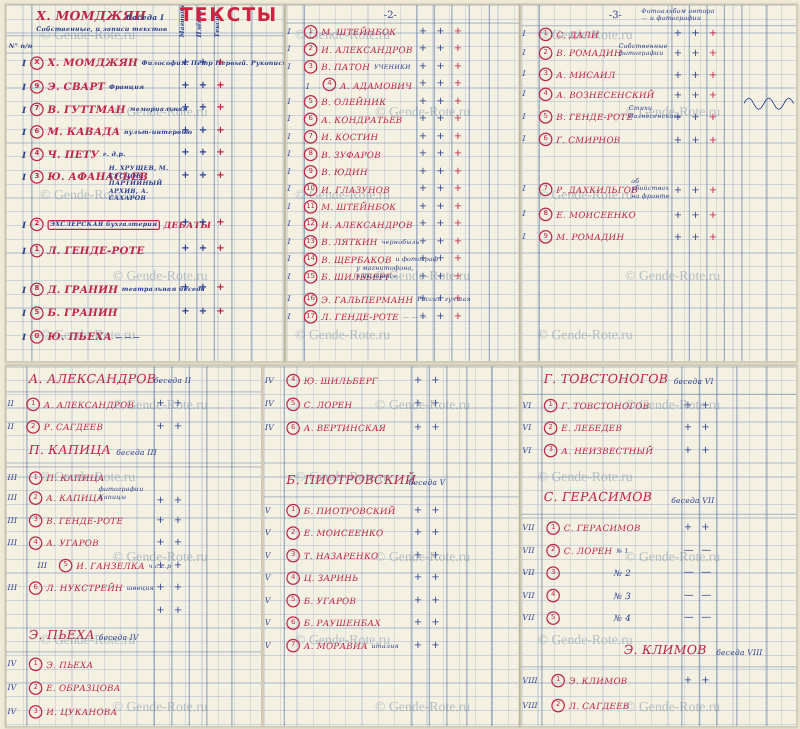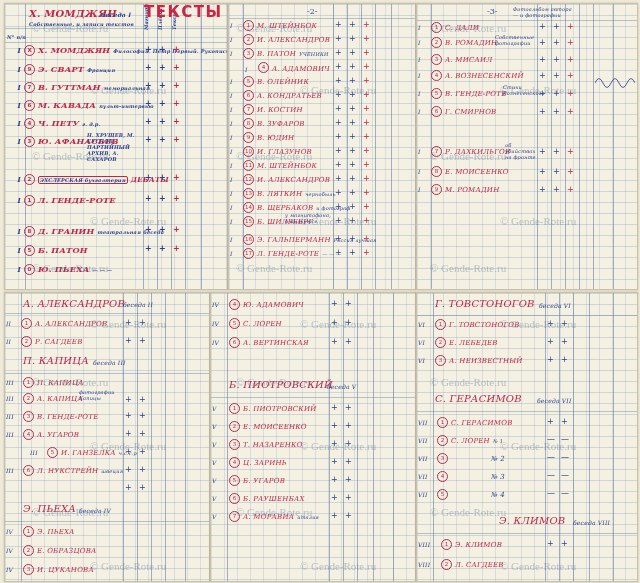--- a/index.html
+++ b/index.html
@@ -158,21 +158,21 @@
   </div>
   <div class="row" style="left:2px;top:222px;">
     <span class="hw blue rownum">I</span>
     <span class="circ">8</span>
     <span class="hw red m">Д. ГРАНИН</span>
     <span class="hw blue tiny">театральная беседа</span>
   </div>
   <div class="row" style="left:2px;top:241px;">
     <span class="hw blue rownum">I</span>
     <span class="circ">5</span>
-    <span class="hw red m">Б. ПАТОН</span>
+    <span class="hw red m">Б. ГРАНИН</span>
   </div>
   <div class="row" style="left:2px;top:260px;">
     <span class="hw blue rownum">I</span>
     <span class="circ">0</span>
     <span class="hw red m">Ю. ПЬЕХА</span>
     <span class="hw blue tiny">— — —</span>
   </div>
 
   <div style="position:absolute;left:140px;top:41px;">
     <div class="chk" style="height:18px">+</div>
@@ -584,21 +584,21 @@
   <div class="vline" style="left:16px;"></div>
   <div class="vline" style="left:118px;"></div>
   <div class="vline" style="left:132px;"></div>
   <div class="vline" style="left:146px;"></div>
   <div class="vline" style="left:162px;"></div>
   <div class="vline" style="left:182px;"></div>
 
   <div class="row" style="left:1px;top:6px;">
     <span class="hw blue xs" style="width:14px;display:inline-block">IV</span>
     <span class="circ">4</span>
-    <span class="hw red s">Ю. АДАМОВИЧ</span>
+    <span class="hw red s">Ю. ШИЛЬБЕРГ</span>
   </div>
   <div class="row" style="left:1px;top:25px;">
     <span class="hw blue xs" style="width:14px;display:inline-block">IV</span>
     <span class="circ">5</span>
     <span class="hw red s">С. ЛОРЕН</span>
   </div>
   <div class="row" style="left:1px;top:44px;">
     <span class="hw blue xs" style="width:14px;display:inline-block">IV</span>
     <span class="circ">6</span>
     <span class="hw red s">А. ВЕРТИНСКАЯ</span>

